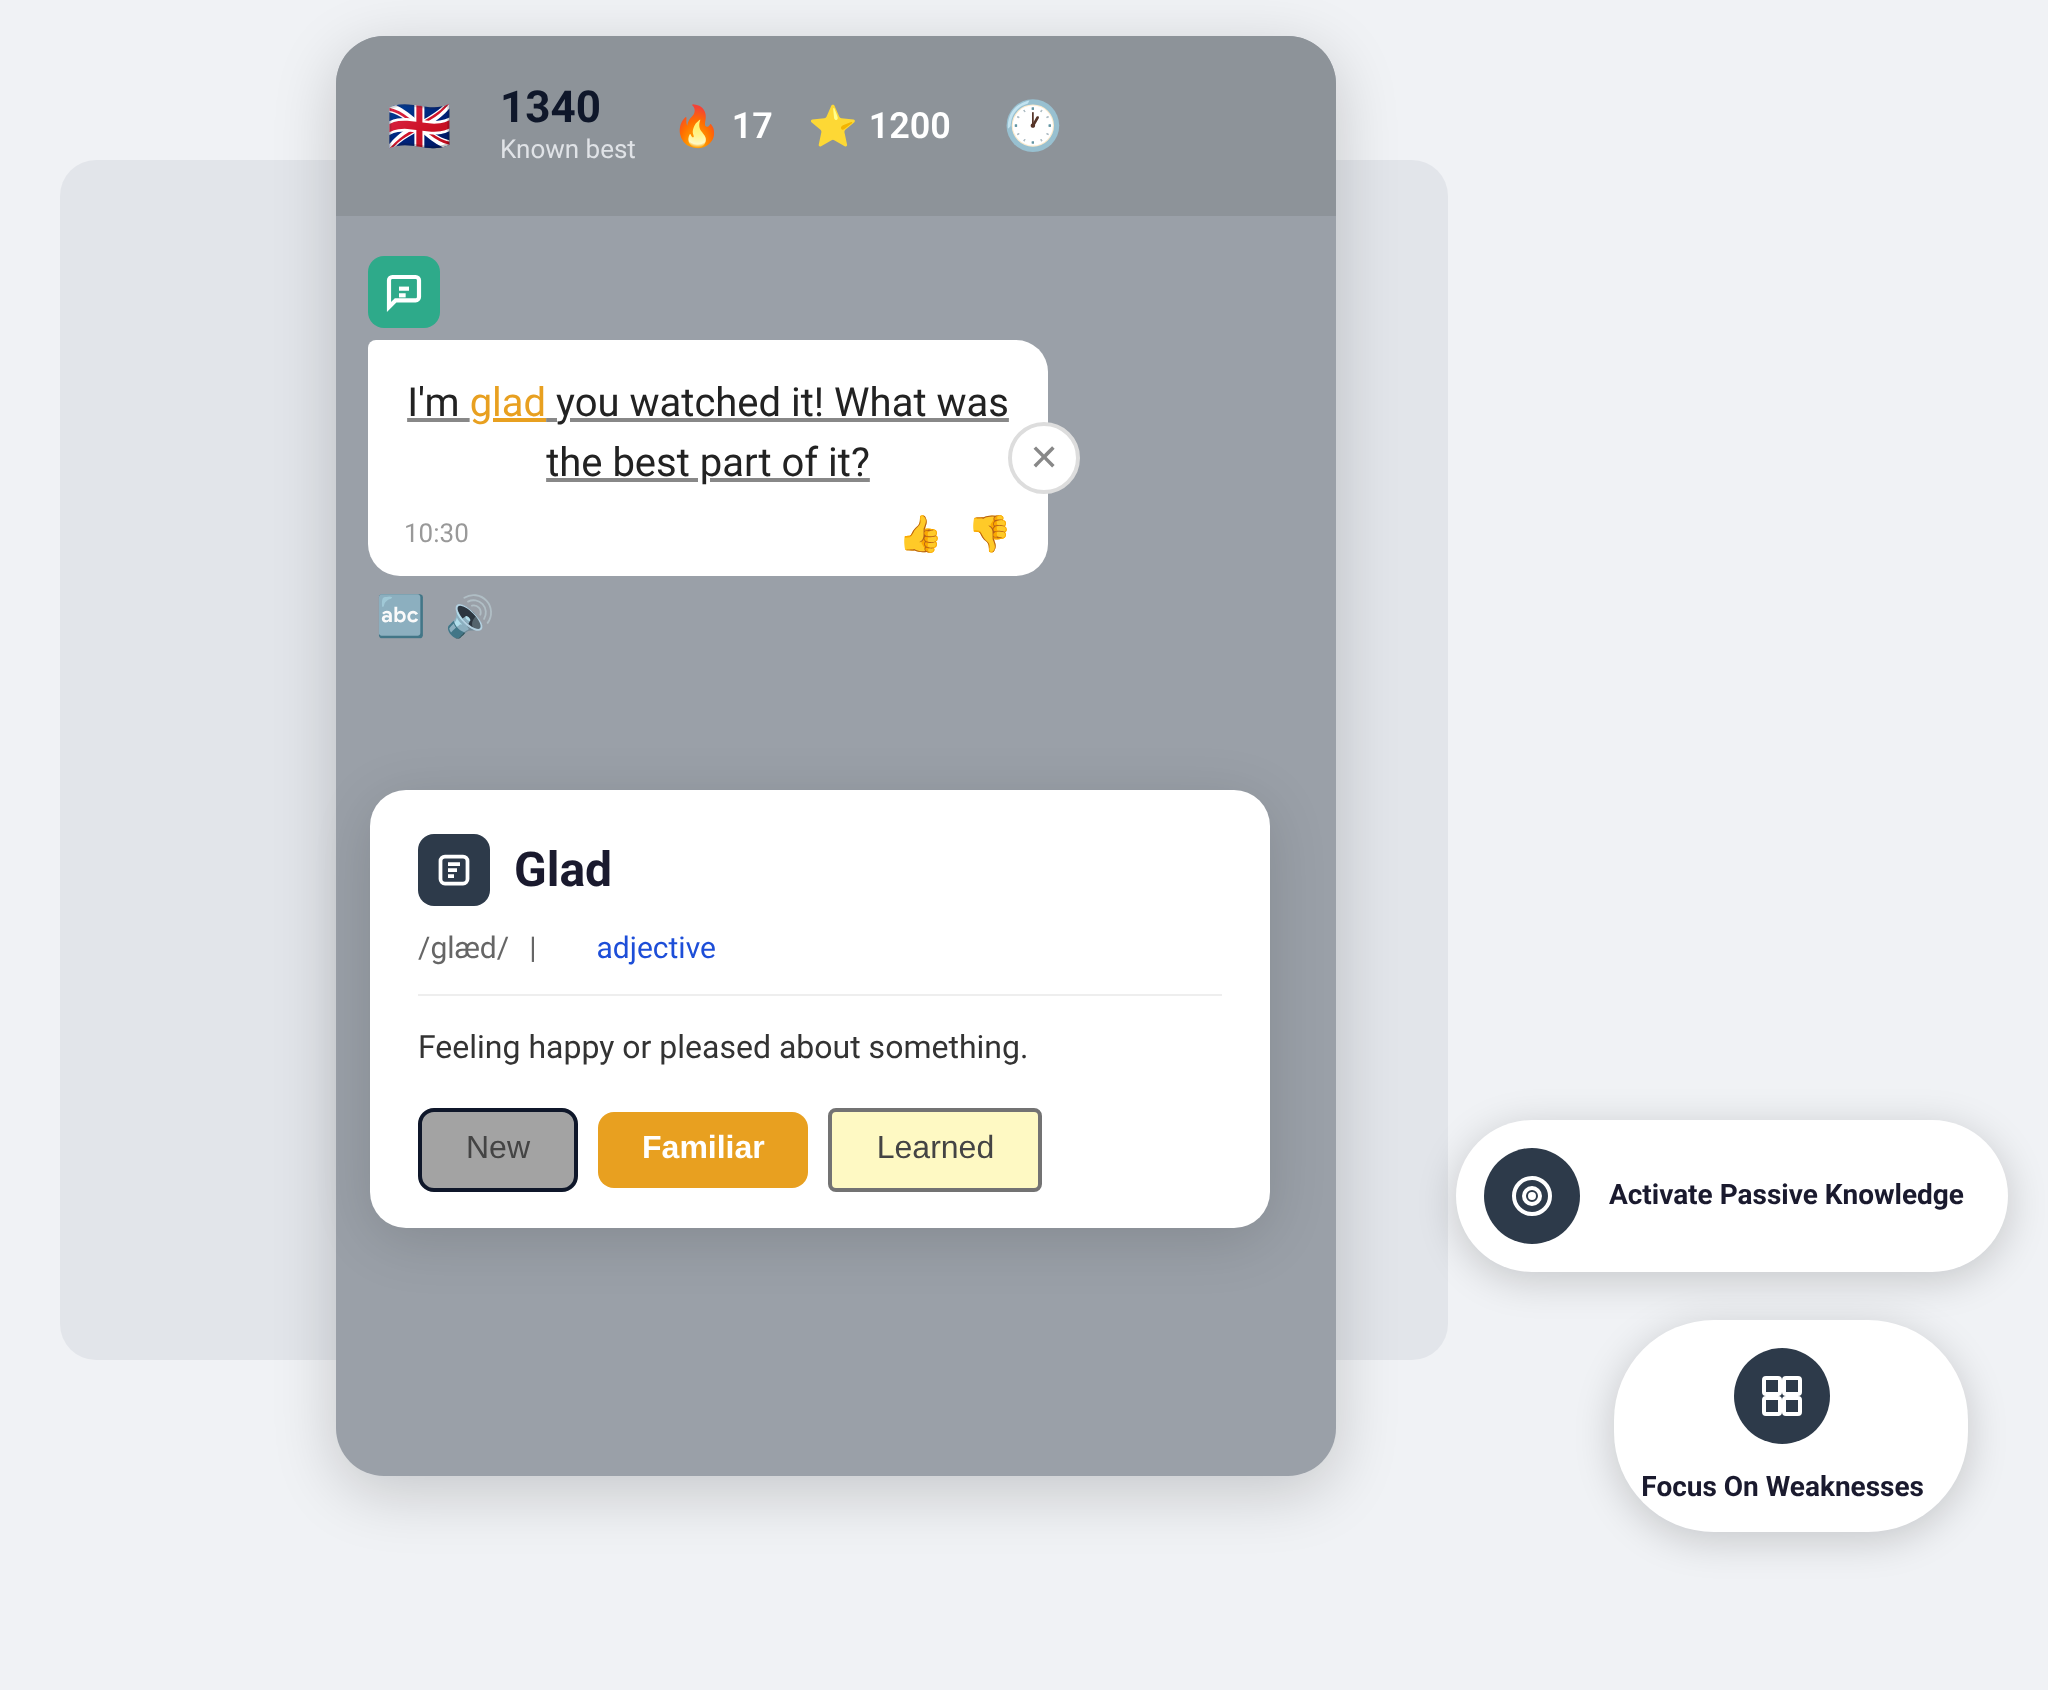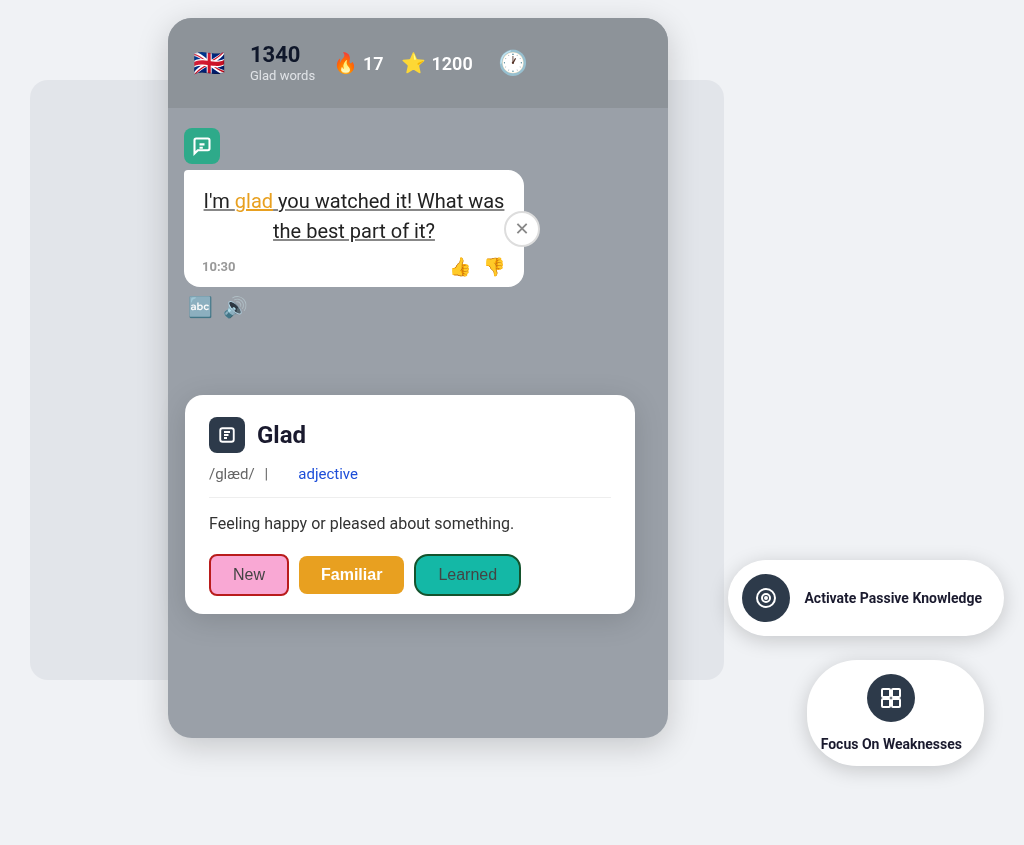--- a/index.html
+++ b/index.html
@@ -152,21 +152,20 @@
     .message-meta {
       display: flex;
       align-items: center;
       justify-content: space-between;
       margin-top: 10px;
     }
 
     .message-time {
       font-size: 13px;
       color: #999;
-      font-weight: bold;
     }
 
     .message-actions {
       display: flex;
       gap: 12px;
     }
 
     .thumb-icon {
       font-size: 18px;
       color: #aaa;
@@ -267,45 +266,45 @@
 
     
     .buttons-row {
       display: flex;
       gap: 10px;
       align-items: center;
     }
 
     .btn-new {
       padding: 10px 22px;
-      border: 2px solid #b91c1c;
-      background: #f9a8d4;
+      border: 2px solid #0f172a;
+      background: #a3a3a3;
       border-radius: 8px;
       font-size: 16px;
       color: #444;
       cursor: pointer;
       font-weight: 500;
     }
 
     .btn-familiar {
       padding: 10px 22px;
       border: none;
       background: #e8a020;
       border-radius: 8px;
       font-size: 16px;
       color: white;
       cursor: pointer;
       font-weight: 600;
     }
 
     .btn-learned {
       padding: 10px 22px;
-      border: 2px solid #14532d;
-      background: #14b8a6;
-      border-radius: 14px;
+      border: 2px solid #737373;
+      background: #fef9c3;
+      border-radius: 4px;
       font-size: 16px;
       color: #444;
       cursor: pointer;
       font-weight: 500;
     }
 
     
     .feature-btn-1 {
       position: absolute;
       right: 20px;
@@ -364,21 +363,21 @@
 <div class="shadow-right"></div>
 
 <div class="phone">
 
   <div class="header">
     <div class="flag-circle">
       <span>🇬🇧</span>
     </div>
     <div class="known-words-block">
       <span class="known-count">1340</span>
-      <span class="known-label">Glad words</span>
+      <span class="known-label">Known best</span>
     </div>
     <div class="stat-item">
       <span class="fire-icon">🔥</span>
       <span>17</span>
     </div>
     <div class="stat-item">
       <span class="star-icon">⭐</span>
       <span>1200</span>
     </div>
     <div class="history-icon">🕐</div>

